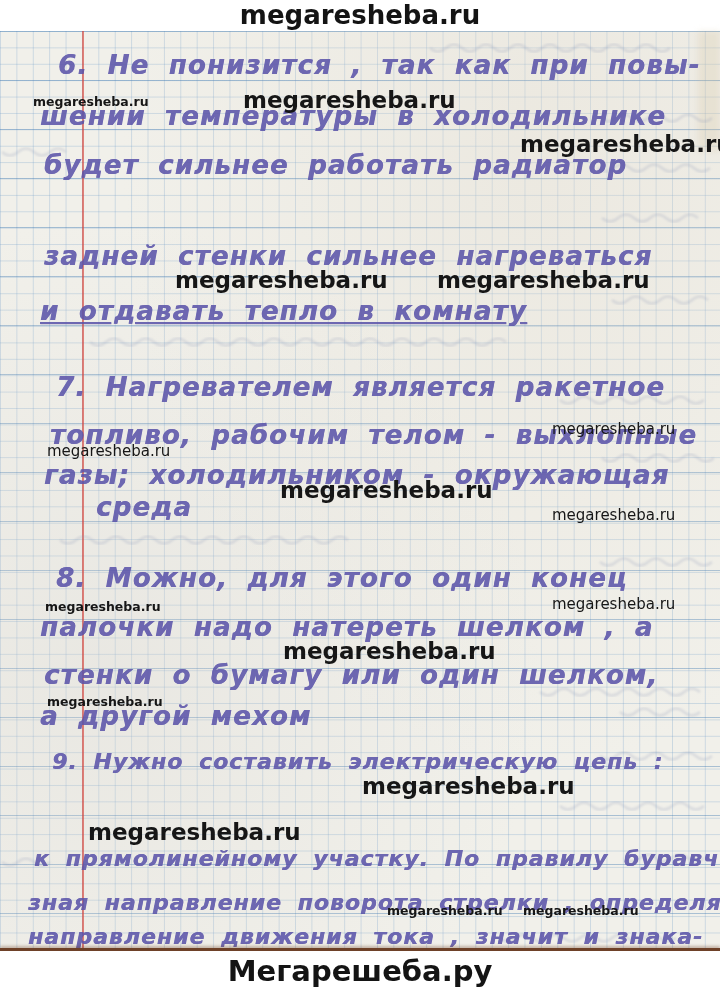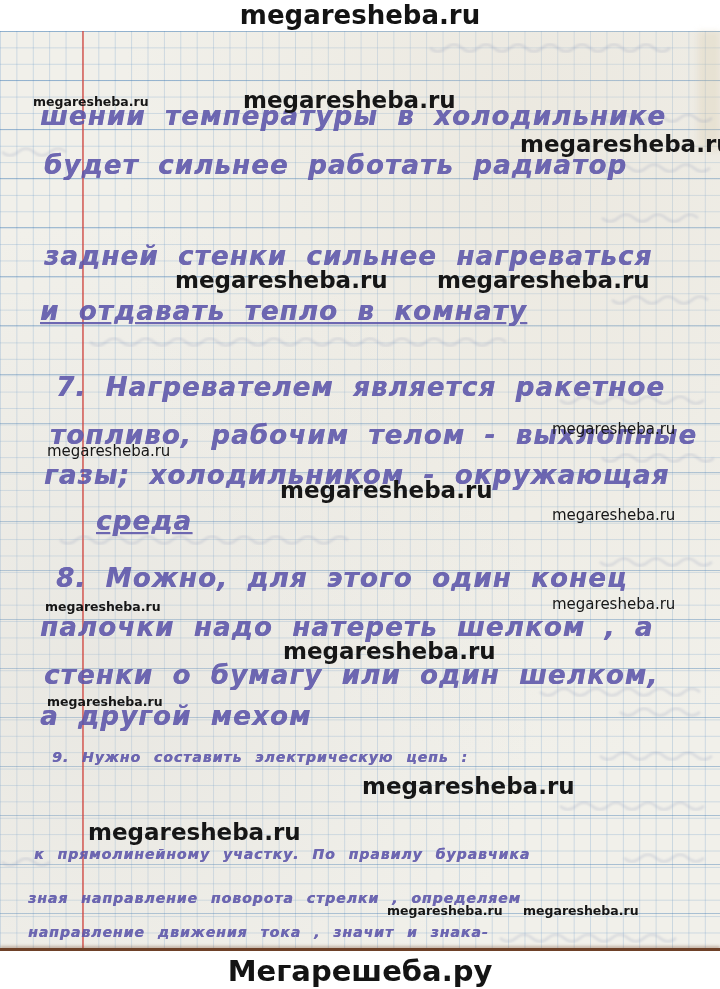--- a/index.html
+++ b/index.html
@@ -24,21 +24,21 @@
     background:rgba(214,68,58,0.65);}
   .page-edge{position:absolute;left:0;top:948px;width:720px;height:4px;
     background:#6e4128;box-shadow:0 -2px 3px rgba(110,65,40,0.35);}
   .edge-tint{position:absolute;right:0;top:31px;width:22px;height:120px;
     background:rgba(208,192,152,0.22);filter:blur(3px);}
   
   .hw{position:absolute;white-space:nowrap;font-family:"DejaVu Sans",sans-serif;
       font-style:italic;font-weight:600;color:var(--ink,#5c55aa);
       font-size:26px;letter-spacing:1.2px;word-spacing:9px;opacity:0.88;
       text-shadow:0.4px 0.2px 0 currentColor;}
-  .hw.sm{font-size:14px;letter-spacing:1px;word-spacing:7px;font-style:italic;}
+  .hw.sm{font-size:22px;letter-spacing:1px;word-spacing:7px;font-style:italic;}
   
   .wm{position:absolute;white-space:nowrap;color:#161616;
       font-family:"DejaVu Sans",sans-serif;}
   .wm-lg{font-weight:bold;font-size:23px;}
   .wm-md{font-weight:500;font-size:15px;}
   .wm-xs{font-weight:bold;font-size:12.5px;}
   .ghost-svg{position:absolute;left:0;top:0;pointer-events:none;}
 </style>
 </head>
 <body>
@@ -70,28 +70,29 @@
       <path d="M540 692 q8 7 16 0 q8 -7 16 0 q8 7 16 0 q8 -7 16 0 q8 7 16 0 q8 -7 16 0 q8 7 16 0 q8 -7 16 0 q8 7 16 0 q8 -7 16 0" fill="none" stroke="#8f9ab8" stroke-width="2.4" opacity="0.25" filter="url(#b)"></path>
       <path d="M620 712 q8 7 16 0 q8 -7 16 0 q8 7 16 0 q8 -7 16 0 q8 7 16 0" fill="none" stroke="#8f9ab8" stroke-width="2.4" opacity="0.25" filter="url(#b)"></path>
       <path d="M600 756 q8 7 16 0 q8 -7 16 0 q8 7 16 0 q8 -7 16 0 q8 7 16 0 q8 -7 16 0 q8 7 16 0" fill="none" stroke="#8f9ab8" stroke-width="2.4" opacity="0.25" filter="url(#b)"></path>
       <path d="M560 806 q8 7 16 0 q8 -7 16 0 q8 7 16 0 q8 -7 16 0 q8 7 16 0 q8 -7 16 0 q8 7 16 0 q8 -7 16 0 q8 7 16 0" fill="none" stroke="#8f9ab8" stroke-width="2.4" opacity="0.25" filter="url(#b)"></path>
       <path d="M624 858 q8 7 16 0 q8 -7 16 0 q8 7 16 0 q8 -7 16 0 q8 7 16 0" fill="none" stroke="#8f9ab8" stroke-width="2.4" opacity="0.25" filter="url(#b)"></path>
       <path d="M500 938 q8 7 16 0 q8 -7 16 0 q8 7 16 0 q8 -7 16 0 q8 7 16 0 q8 -7 16 0 q8 7 16 0 q8 -7 16 0 q8 7 16 0 q8 -7 16 0 q8 7 16 0" fill="none" stroke="#8f9ab8" stroke-width="2.4" opacity="0.25" filter="url(#b)"></path>
       <path d="M2 152 q8 7 16 0 q8 -7 16 0 q8 7 16 0 q8 -7 16 0" fill="none" stroke="#8f9ab8" stroke-width="2.4" opacity="0.25" filter="url(#b)"></path>
       <path d="M2 862 q8 7 16 0 q8 -7 16 0 q8 7 16 0" fill="none" stroke="#8f9ab8" stroke-width="2.4" opacity="0.25" filter="url(#b)"></path>
     </svg>
 
+  <div class="hw" style="left:58px; top:50px;">6.   Не понизится , так как при повы-</div>
   <div class="hw" style="left:40px; top:101px;">шении температуры в холодильнике</div>
   <div class="hw" style="left:44px; top:150px;">будет сильнее работать радиатор</div>
   <div class="hw" style="left:44px; top:241px;">задней стенки сильнее нагреваться</div>
   <div class="hw" style="left:40px; top:296px;text-decoration:underline;">и отдавать тепло в комнату</div>
   <div class="hw" style="left:56px; top:372px;">7.   Нагревателем является ракетное</div>
   <div class="hw" style="left:50px; top:420px;text-align:right;">топливо, рабочим телом -  выхлопные</div>
   <div class="hw" style="left:44px; top:460px;">газы; холодильником - окружающая</div>
-  <div class="hw" style="left:96px; top:506px;text-decoration:underline;">среда</div>
+  <div class="hw" style="left:96px; top:492px;">среда</div>
   <div class="hw" style="left:56px; top:563px;">8.   Можно, для этого один конец</div>
   <div class="hw" style="left:40px; top:612px;">палочки надо натереть шелком , а</div>
   <div class="hw" style="left:44px; top:660px;">стенки о бумагу  или  один шелком,</div>
   <div class="hw" style="left:40px; top:701px;">а другой мехом</div>
   <div class="hw sm" style="left:52px; top:749px;">9.   Нужно составить электрическую цепь :</div>
   <div class="hw sm" style="left:34px; top:846px;">к прямолинейному участку. По правилу буравчика</div>
   <div class="hw sm" style="left:28px; top:890px;">зная направление поворота стрелки , определяем</div>
   <div class="hw sm" style="left:28px; top:924px;">направление движения тока , значит и знака-</div>
 
   <span class="wm wm-xs" style="left:33px;  top:94px;">megaresheba.ru</span>

